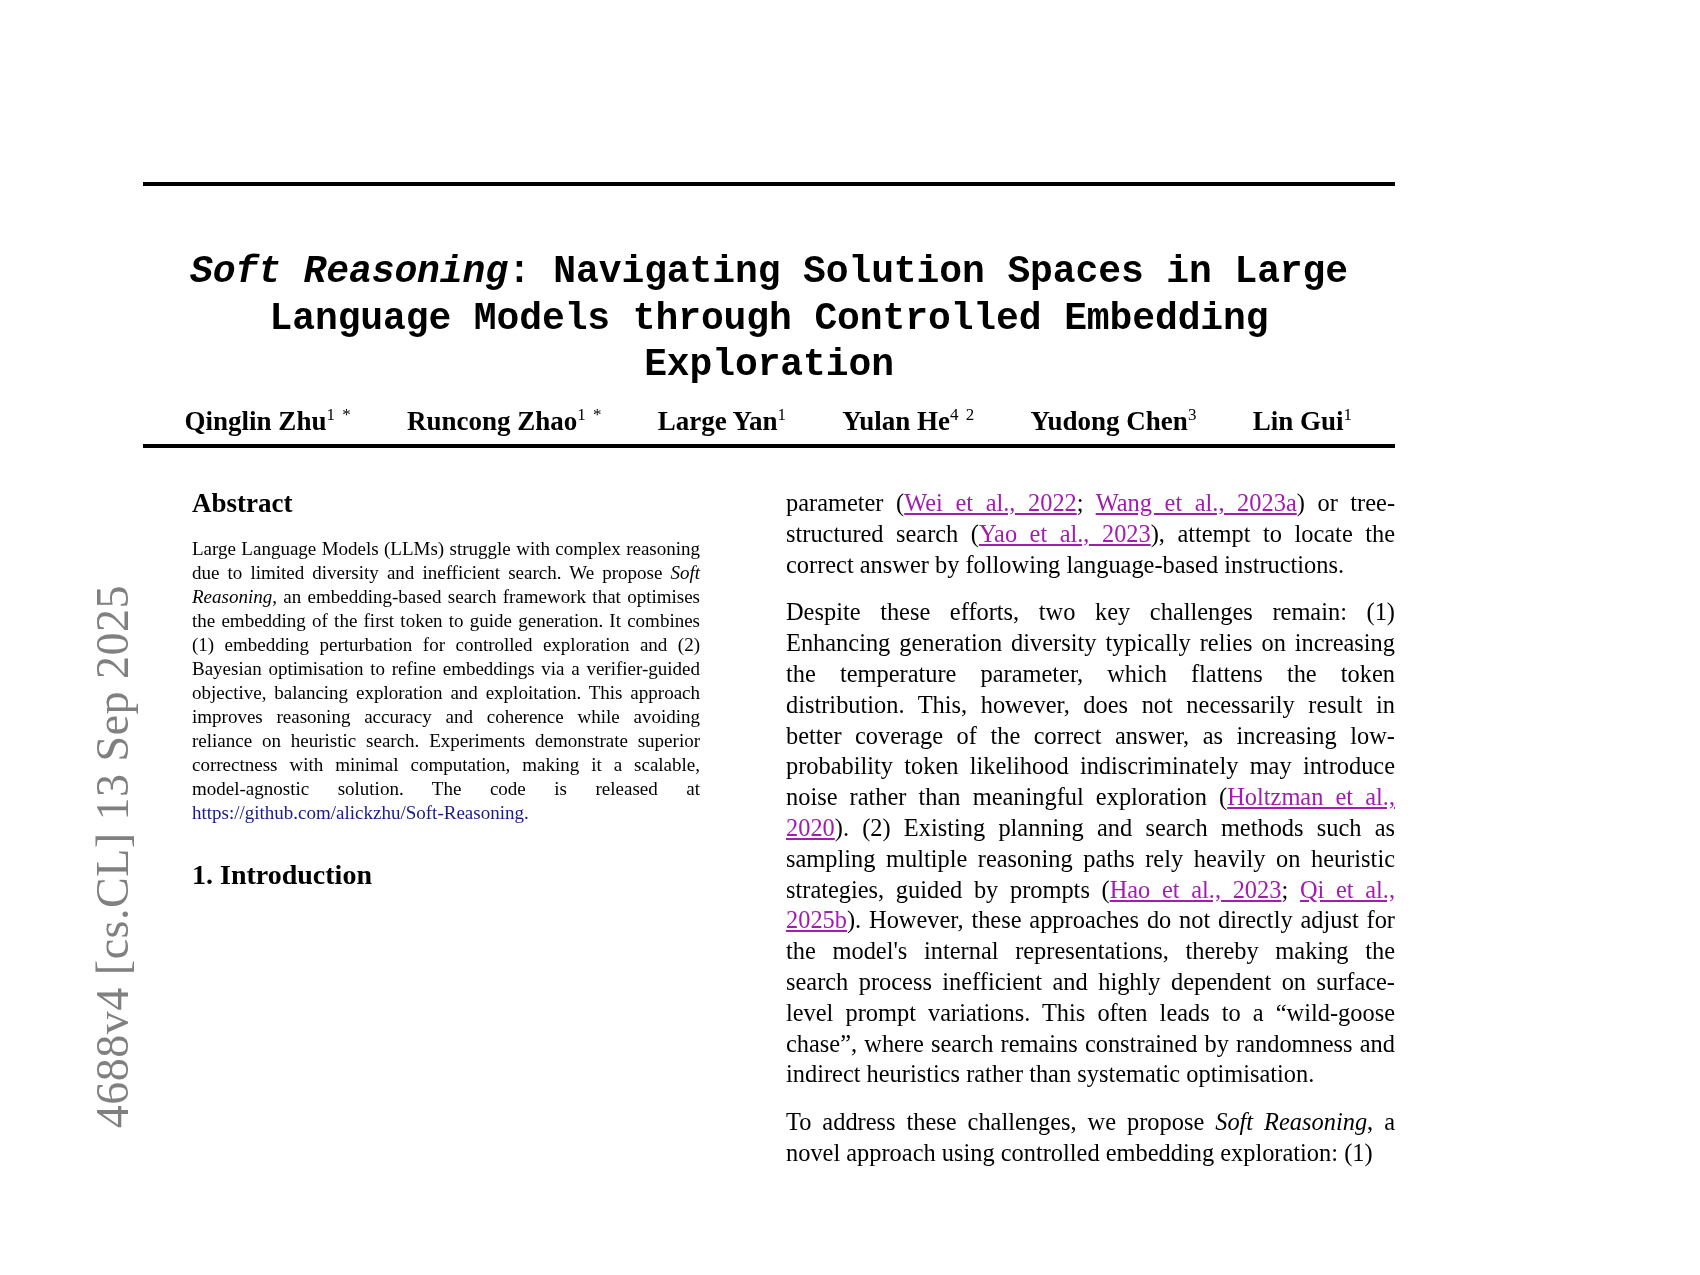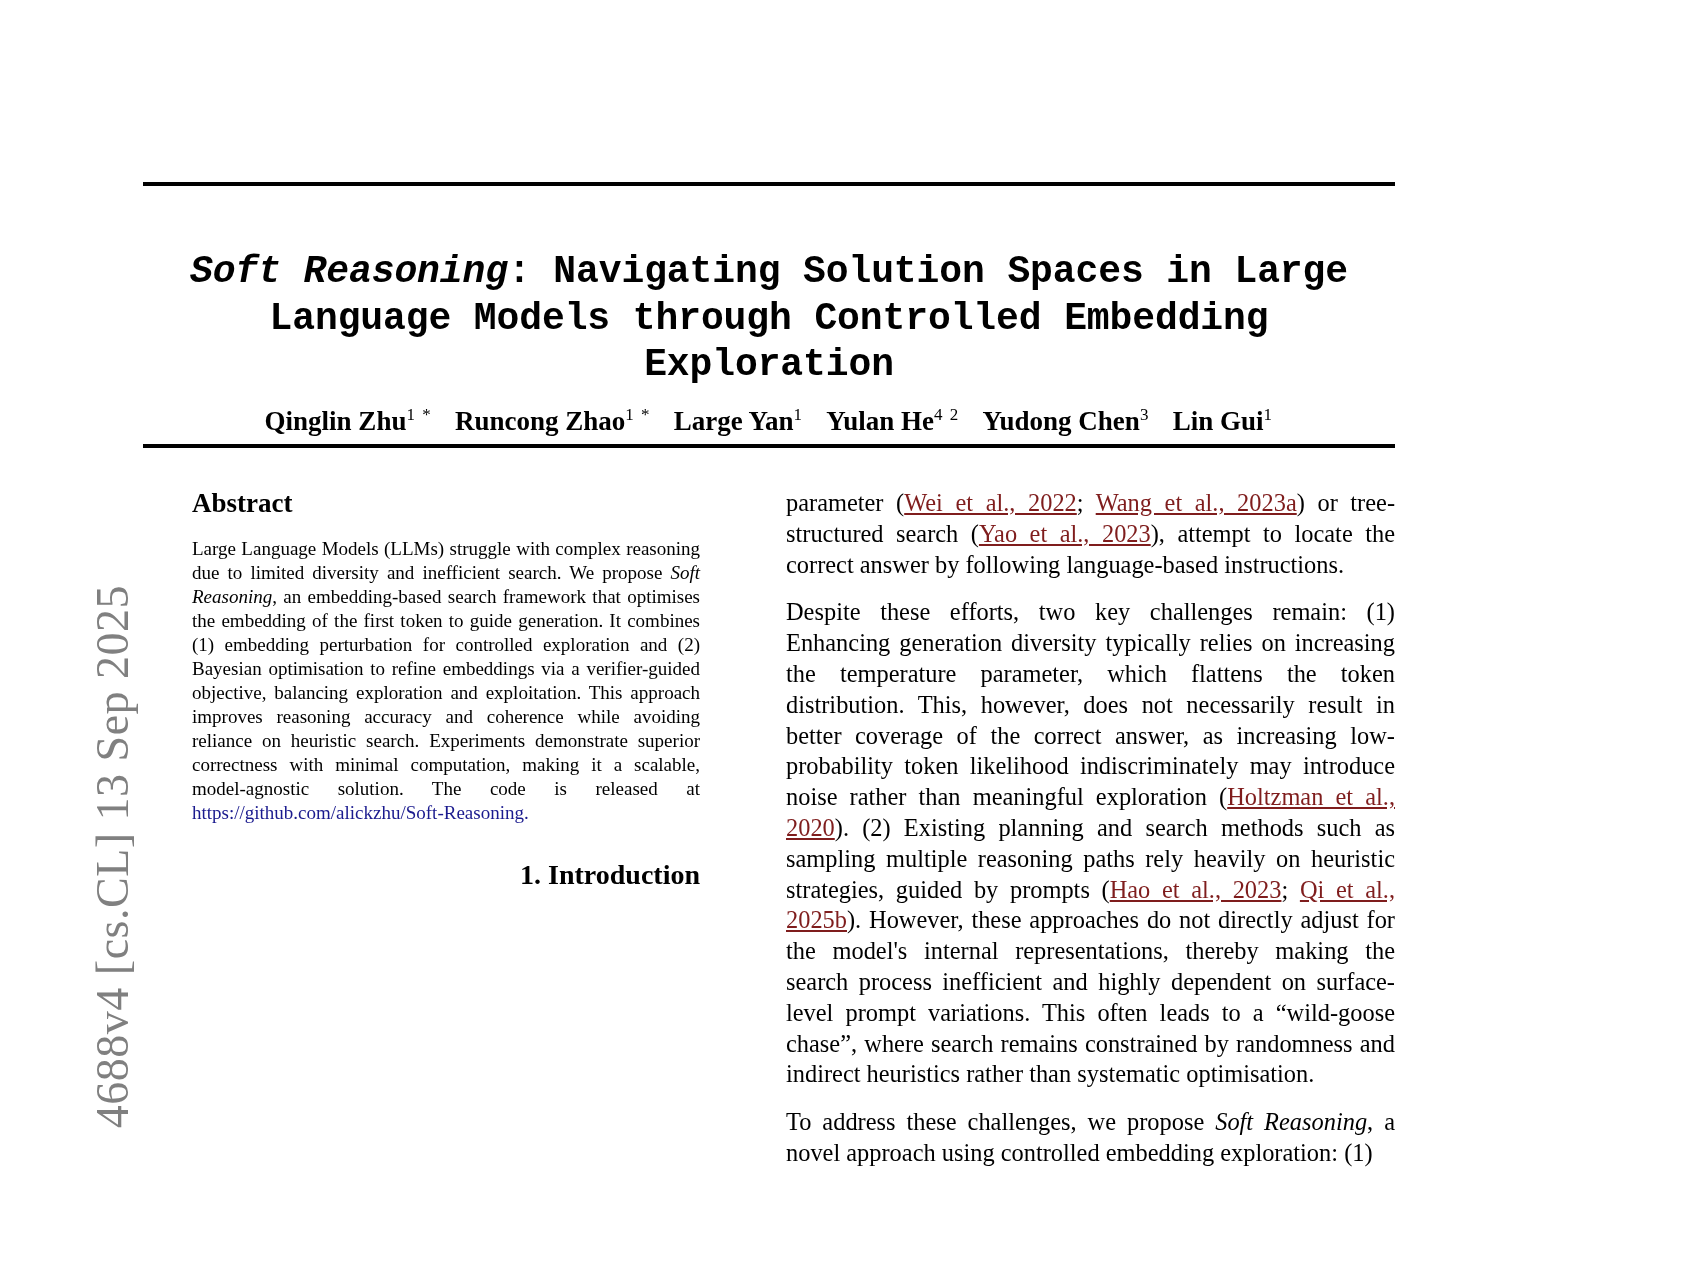--- a/index.html
+++ b/index.html
@@ -76,21 +76,21 @@
     top: 405px;
     width: 1252px;
     text-align: center;
     font-size: 27px;
     font-weight: bold;
     line-height: 1.2;
   }
 
   .authors .author {
     white-space: nowrap;
-    margin: 0 8px;
+    margin: 0 24px;
   }
 
   .authors sup {
     font-size: 17px;
     font-weight: normal;
     vertical-align: super;
     line-height: 0;
     letter-spacing: 1.5px;
   }
 
@@ -141,29 +141,28 @@
   p.body .em {
     font-style: italic;
   }
 
   a.link, .link {
     color: #1a1a8e;
     text-decoration: none;
   }
 
   .cite {
-    color: #7f1d1d;
+    color: #a21caf;
   }
 
   .section-heading {
     font-size: 28px;
     font-weight: bold;
     margin: 33px 0 16px 0;
     line-height: 1.2;
-    text-align: right;
   }
 
   .tight-top {
     margin-top: 0;
   }
 </style>
 </head>
 <body>
 
 <div class="page">

